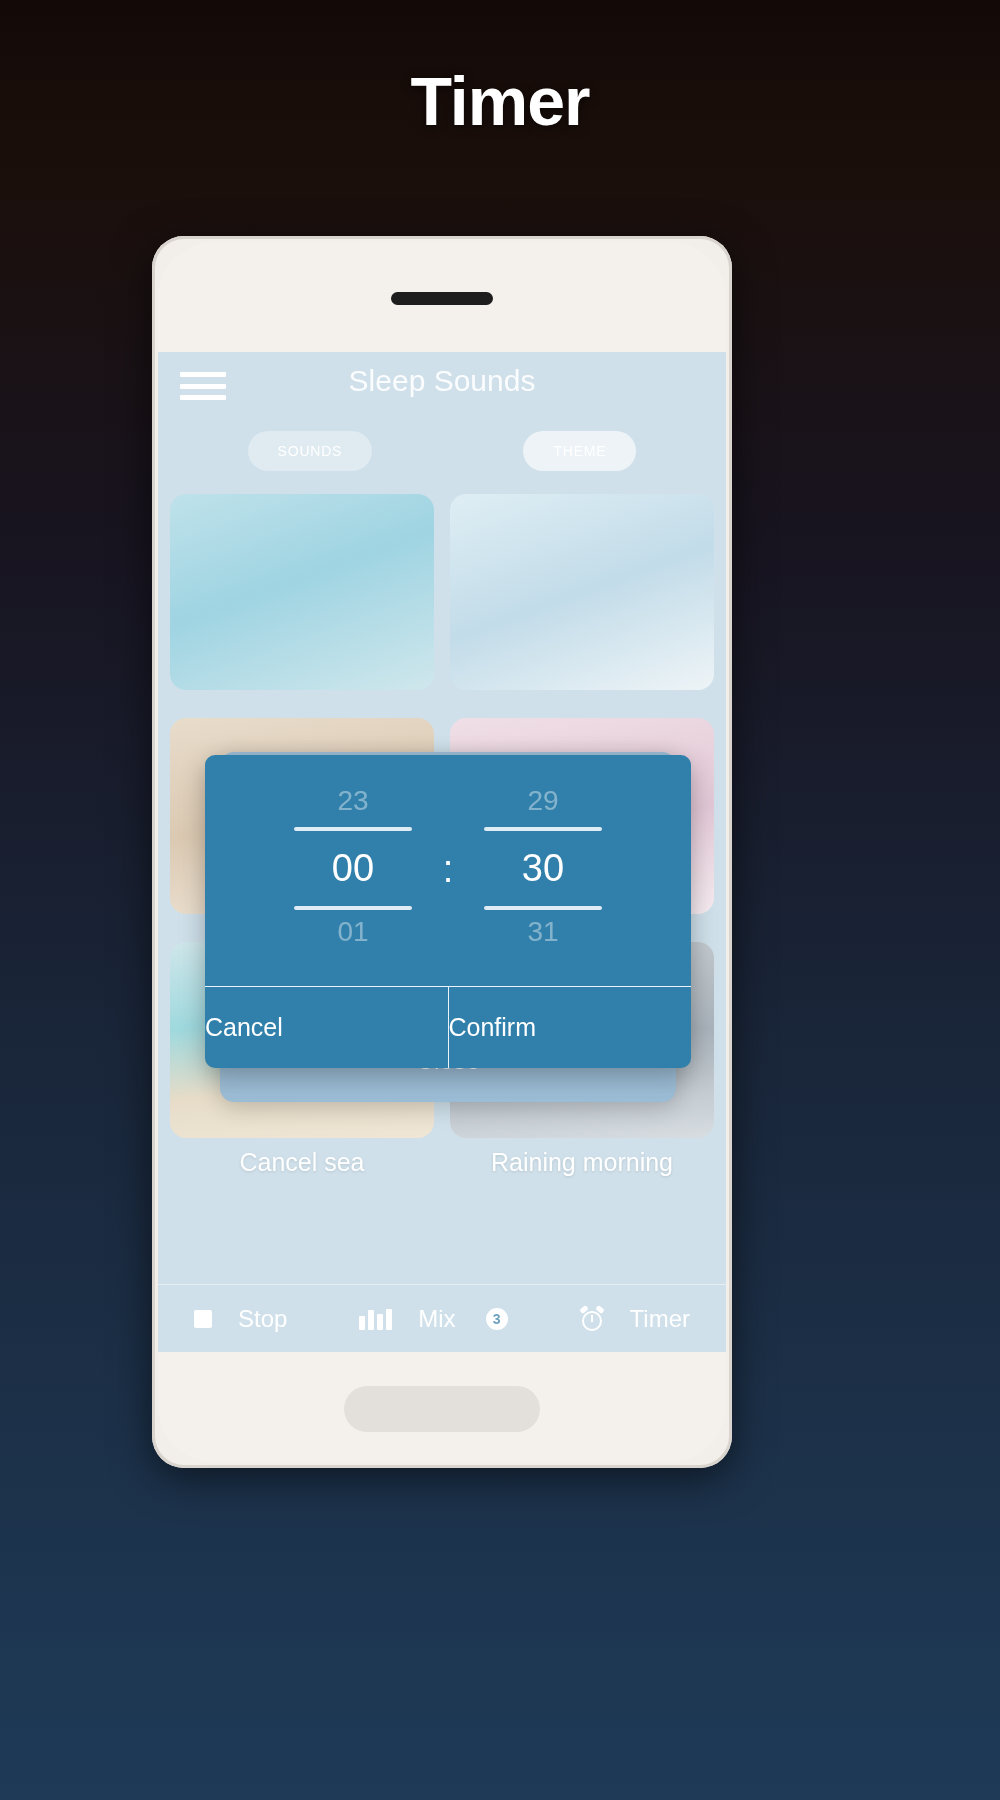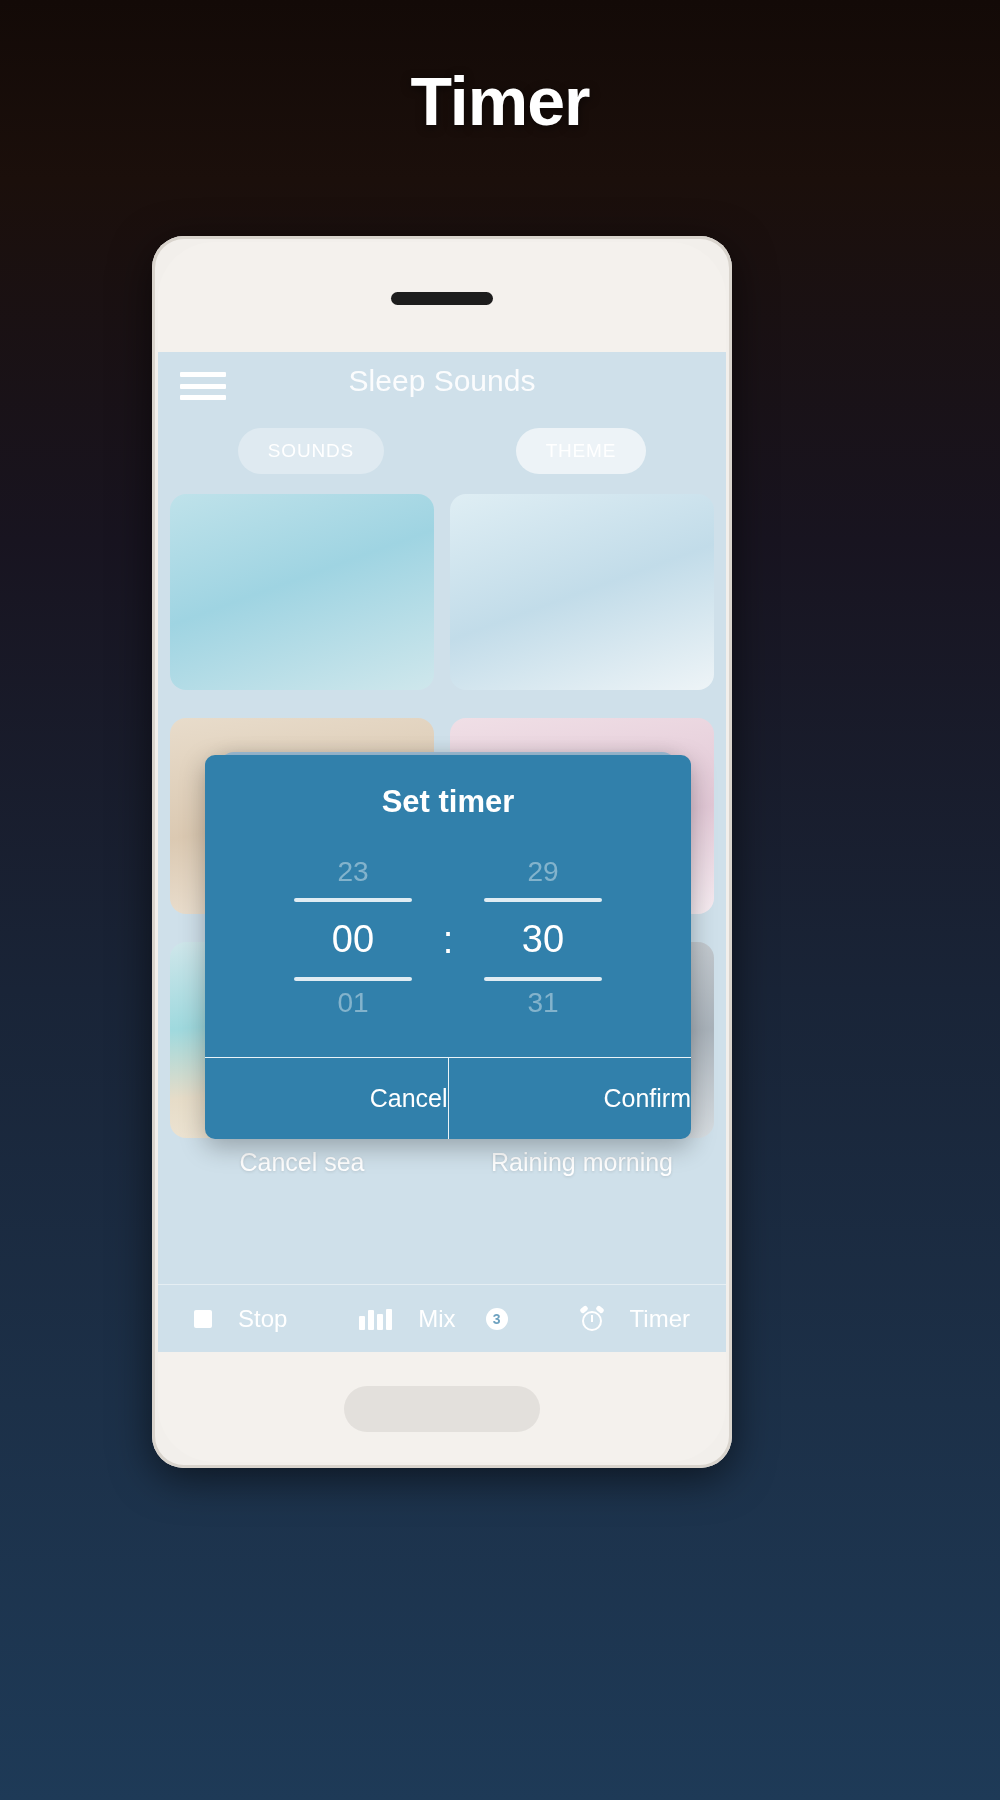--- a/index.html
+++ b/index.html
@@ -68,21 +68,21 @@
 
   
   .tabs{
     position:relative; height:74px;
     display:flex; align-items:center; justify-content:space-around;
     padding:0 14px;
   }
   .tab{
     padding:12px 30px; border-radius:26px;
     background:rgba(255,255,255,.33);
-    color:#ffffff; font-size:19px; letter-spacing:.8px;
+    color:#ffffff; font-size:14px; letter-spacing:.8px;
     white-space:nowrap;
   }
   .tab.active{ background:rgba(255,255,255,.62); }
 
   
   .grid{
     position:relative; padding:6px 12px;
     display:grid; grid-template-columns:1fr 1fr; gap:18px 16px;
   }
   .tile{ position:relative; }
@@ -195,21 +195,21 @@
     padding:16px 0 16px;
   }
   .colon{
     color:#ffffff; font-size:38px; font-weight:400;
     width:40px; text-align:center; line-height:1;
   }
   .dlg-actions{
     display:flex; border-top:1px solid rgba(255,255,255,.9);
   }
   .dlg-btn{
-    flex:1; text-align:right; padding:26px 0;
+    flex:1; text-align:left; padding:26px 0;
     color:#ffffff; font-size:25px; font-weight:300;
   }
   .dlg-btn + .dlg-btn{ border-left:1px solid rgba(255,255,255,.9); }
 </style>
 </head>
 <body>
 
 <div class="page-title">Timer</div>
 
 <div class="phone">
@@ -262,21 +262,20 @@
 
       <div class="sheet">
         <div class="sheet-title">Set time to turn off the music</div>
         <div class="sheet-sub">Exit timer settings</div>
         <div class="sheet-input"></div>
         <div class="sheet-divider"></div>
         <div class="sheet-close">Close</div>
       </div>
 
       <div class="dialog">
-        <div class="dlg-title">Set timer</div>
         <div class="picker">
           <div class="col">
             <div class="dim">23</div>
             <div class="line"></div>
             <div class="sel">00</div>
             <div class="line"></div>
             <div class="dim">01</div>
           </div>
           <div class="colon">:</div>
           <div class="col">

